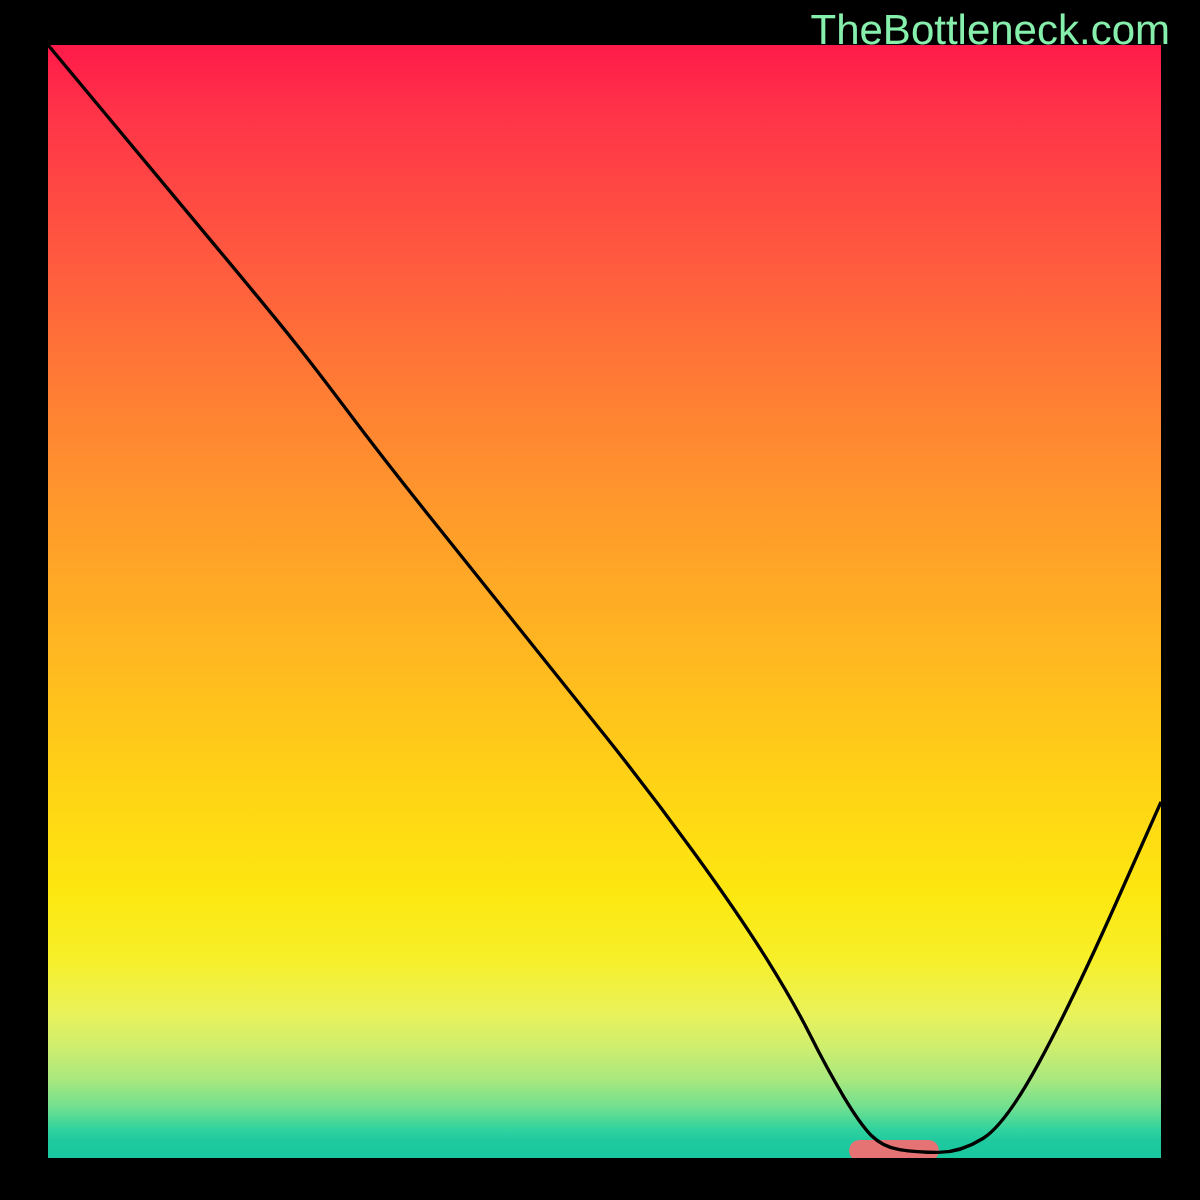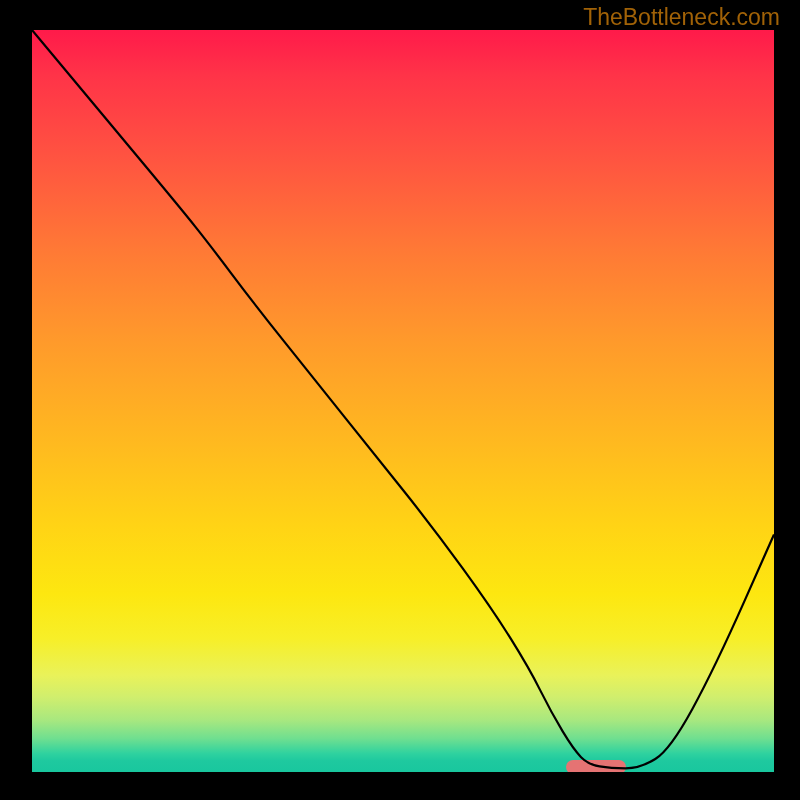--- a/index.html
+++ b/index.html
@@ -7,22 +7,22 @@
     width: 800px;
     height: 800px;
     background: #000;
     position: relative;
     font-family: Arial, sans-serif;
   }
   .watermark {
     position: absolute;
     top: 4px;
     right: 20px;
-    color: #a16207;
-    font-size: 23px;
+    color: #86efac;
+    font-size: 28px;
     font-weight: 500;
     z-index: 10;
   }
   .plot-area {
     position: absolute;
     left: 32px;
     top: 30px;
     width: 742px;
     height: 742px;
     overflow: hidden;

